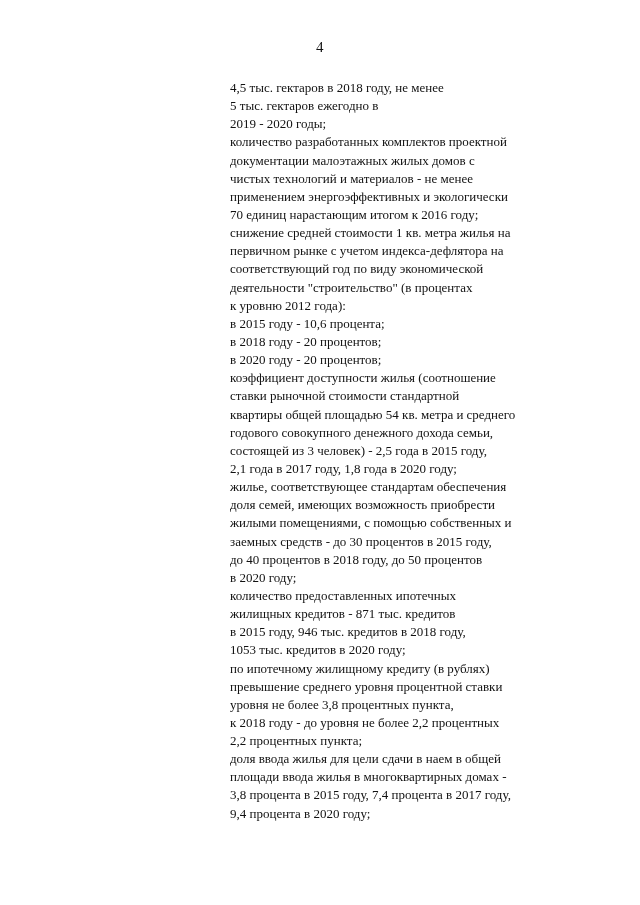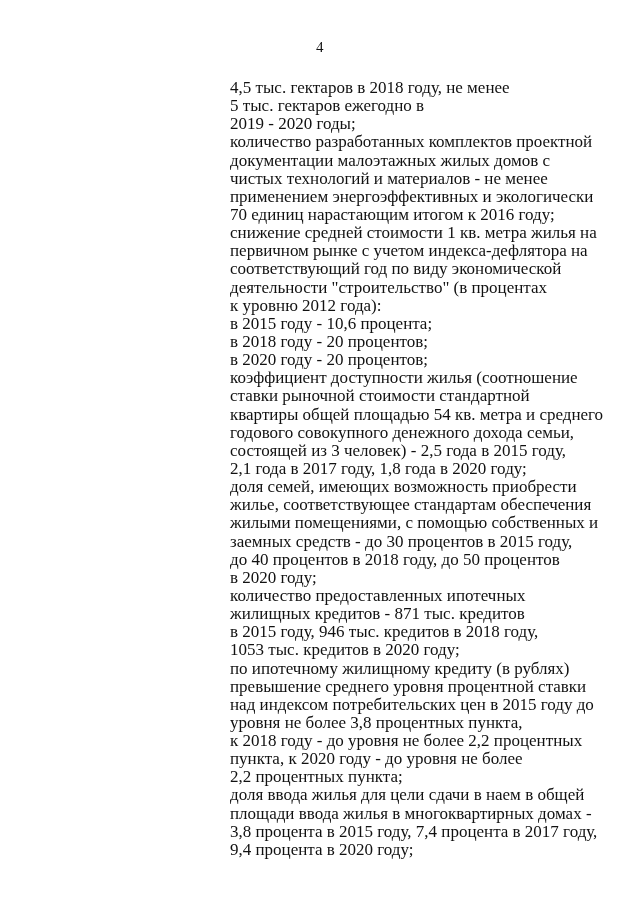--- a/index.html
+++ b/index.html
@@ -20,21 +20,21 @@
       top: 38px;
       left: 316px;
       font-size: 15px;
       line-height: 18px;
     }
     .body-text {
       position: absolute;
       top: 79px;
       left: 230px;
       width: 360px;
-      font-size: 17px;
+      font-size: 13px;
       line-height: 18.15px;
       white-space: nowrap;
     }
     .line {
       display: block;
       height: 18.15px;
     }
     .doc-code {
       position: absolute;
       top: 906px;
@@ -66,36 +66,34 @@
     <span class="line">к уровню 2012 года):</span>
     <span class="line">в 2015 году - 10,6 процента;</span>
     <span class="line">в 2018 году - 20 процентов;</span>
     <span class="line">в 2020 году - 20 процентов;</span>
     <span class="line">коэффициент доступности жилья (соотношение</span>
     <span class="line">ставки рыночной стоимости стандартной</span>
     <span class="line">квартиры общей площадью 54 кв. метра и среднего</span>
     <span class="line">годового совокупного денежного дохода семьи,</span>
     <span class="line">состоящей из 3 человек) - 2,5 года в 2015 году,</span>
     <span class="line">2,1 года в 2017 году, 1,8 года в 2020 году;</span>
+    <span class="line">жилье, соответствующее стандартам обеспечения</span>
     <span class="line">доля семей, имеющих возможность приобрести</span>
-    <span class="line">жилье, соответствующее стандартам обеспечения</span>
     <span class="line">жилыми помещениями, с помощью собственных и</span>
     <span class="line">заемных средств - до 30 процентов в 2015 году,</span>
     <span class="line">до 40 процентов в 2018 году, до 50 процентов</span>
     <span class="line">в 2020 году;</span>
     <span class="line">количество предоставленных ипотечных</span>
     <span class="line">жилищных кредитов - 871 тыс. кредитов</span>
     <span class="line">в 2015 году, 946 тыс. кредитов в 2018 году,</span>
     <span class="line">1053 тыс. кредитов в 2020 году;</span>
     <span class="line">по ипотечному жилищному кредиту (в рублях)</span>
     <span class="line">превышение среднего уровня процентной ставки</span>
-    <span class="line">над индексом потребительских цен в 2015 году до</span>
     <span class="line">уровня не более 3,8 процентных пункта,</span>
     <span class="line">к 2018 году - до уровня не более 2,2 процентных</span>
-    <span class="line">пункта, к 2020 году - до уровня не более</span>
     <span class="line">2,2 процентных пункта;</span>
     <span class="line">доля ввода жилья для цели сдачи в наем в общей</span>
     <span class="line">площади ввода жилья в многоквартирных домах -</span>
     <span class="line">3,8 процента в 2015 году, 7,4 процента в 2017 году,</span>
     <span class="line">9,4 процента в 2020 году;</span>
   </div>
 
   <div class="doc-code">2318790-1</div>
 </div>
 

